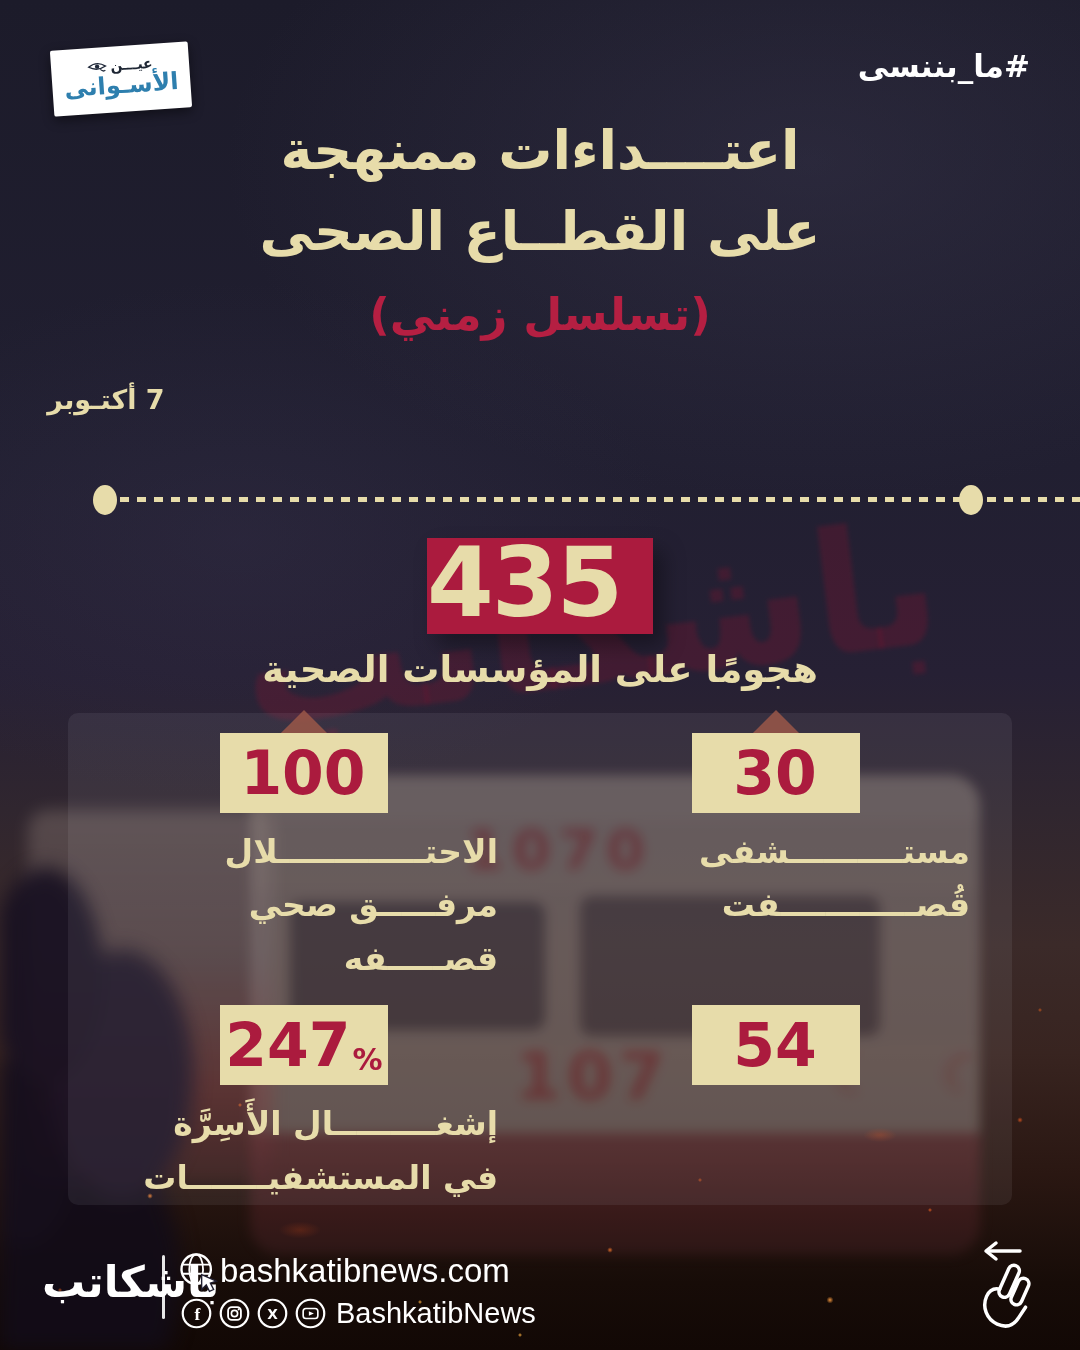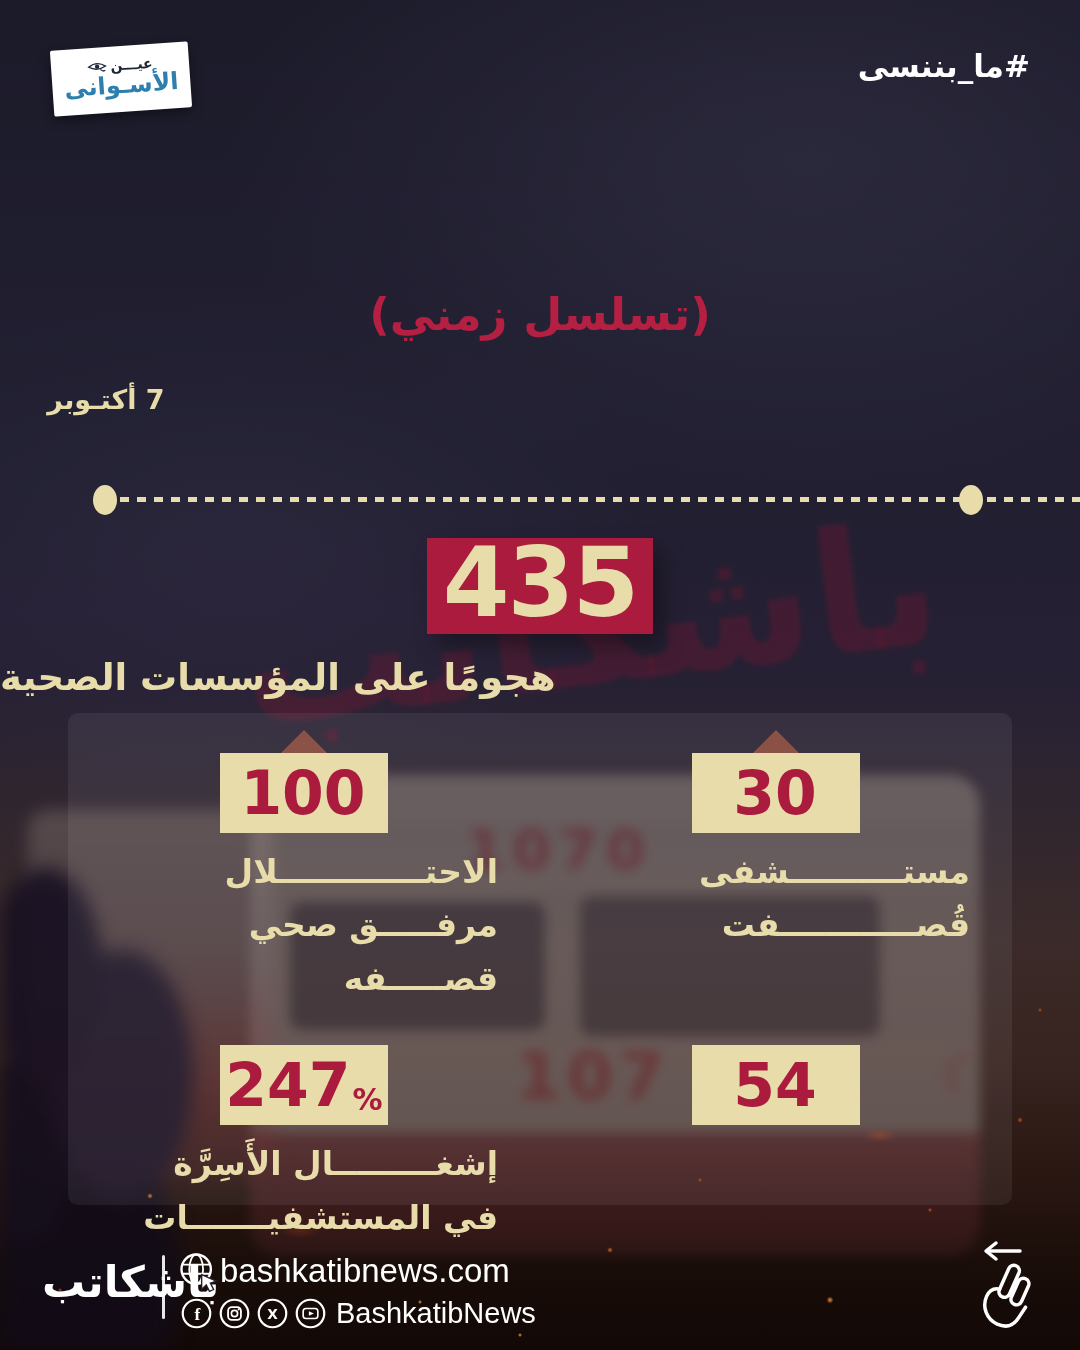--- a/index.html
+++ b/index.html
@@ -78,31 +78,31 @@
   .tl-dot{position:absolute;width:24px;height:30px;border-radius:50%;background:#e7dcaa;top:485px;z-index:6;}
   .tl-dot.start{left:93px;} .tl-dot.end{left:959px;}
   .tl-date{position:absolute;top:384px;text-align:center;color:#e7dcaa;z-index:6;transform:translateX(-50%);}
   .tl-date.start{left:106px;} .tl-date.end{left:971px;}
   .tl-dm{font-size:27px;font-weight:bold;line-height:1.2;}
   .tl-yr{font-size:43px;font-weight:bold;line-height:1.15;}
 
   
   .hero-badge{position:absolute;left:50%;top:538px;transform:translateX(-50%);
     width:226px;height:96px;background:#ab1b3e;display:flex;align-items:center;
-    justify-content:center;z-index:6;box-shadow:10px 12px 20px rgba(0,0,0,.35);}
+    z-index:6;box-shadow:10px 12px 20px rgba(0,0,0,.35);}
   .hero-num{font-size:96px;font-weight:bold;color:#e7dcaa;line-height:1;letter-spacing:-2px;padding-bottom:6px;}
-  .hero-label{position:absolute;left:0;right:0;top:648px;text-align:left;z-index:6;
-    font-size:37px;font-weight:bold;color:#e7dcaa;margin-top:8px;}
+  .hero-label{position:absolute;left:0;right:0;top:648px;text-align:center;z-index:6;
+    font-size:37px;font-weight:bold;color:#e7dcaa;}
 
   
   .stats-panel{position:absolute;left:68px;top:713px;width:944px;height:492px;z-index:5;
     background:rgba(235,236,248,.07);border-radius:10px;display:grid;
     grid-template-columns:1fr 1fr;grid-template-rows:1fr 1fr;direction:rtl;}
   .stat-cell{position:relative;}
-  .stat-badge{position:relative;width:168px;height:80px;margin:40px auto 12px;background:#e7dcaa;
+  .stat-badge{position:relative;width:168px;height:80px;margin:20px auto 12px;background:#e7dcaa;
     display:flex;align-items:center;justify-content:center;direction:ltr;}
   .row1 .stat-badge::before{content:"";position:absolute;top:-16px;left:50%;width:34px;height:34px;
     background:#a05a48;opacity:.8;transform:translateX(-50%) rotate(45deg);z-index:-1;}
   .stat-num{font-size:60px;font-weight:bold;color:#ab1b3e;line-height:1;}
   .stat-suffix{font-size:30px;font-weight:bold;color:#ab1b3e;align-self:flex-end;padding:0 0 8px 2px;}
   .stat-label{font-size:33px;font-weight:bold;color:#e7dcaa;line-height:1.62;
     padding:0 42px;text-align:right;direction:rtl;}
 
   
   .footer{position:absolute;left:0;right:0;top:1245px;height:105px;z-index:6;
@@ -151,20 +151,24 @@
         <path d="M1.5 7 Q10 1 18.5 7 Q10 12 1.5 7 Z" fill="none" stroke="#20293a" stroke-width="1.4"></path>
         <circle cx="10" cy="7" r="2.2" fill="#20293a"></circle>
         <path d="M13 10 q3 3 5 1" stroke="#20293a" fill="none" stroke-width="1.2"></path>
       </svg>
       <span dir="rtl">عيـــن</span>
     </div>
     <div class="logo-bottom" dir="rtl">الأسـوانى</div>
   </div>
   <div class="hashtag" dir="rtl">#ما_بننسى</div>
 
+  <div class="title" dir="rtl">
+    <div>اعتــــداءات ممنهجة</div>
+    <div>على القطــاع الصحى</div>
+  </div>
   <div class="subtitle" dir="rtl">(تسلسل زمني)</div>
 
   <div class="tl-date start" dir="rtl">
     <div class="tl-dm">7 أكتـوبر</div>
   </div>
   <div class="tl-line"></div>
   <div class="tl-dot start"></div>
   <div class="tl-dot end"></div>
 
   <div class="hero-badge">

